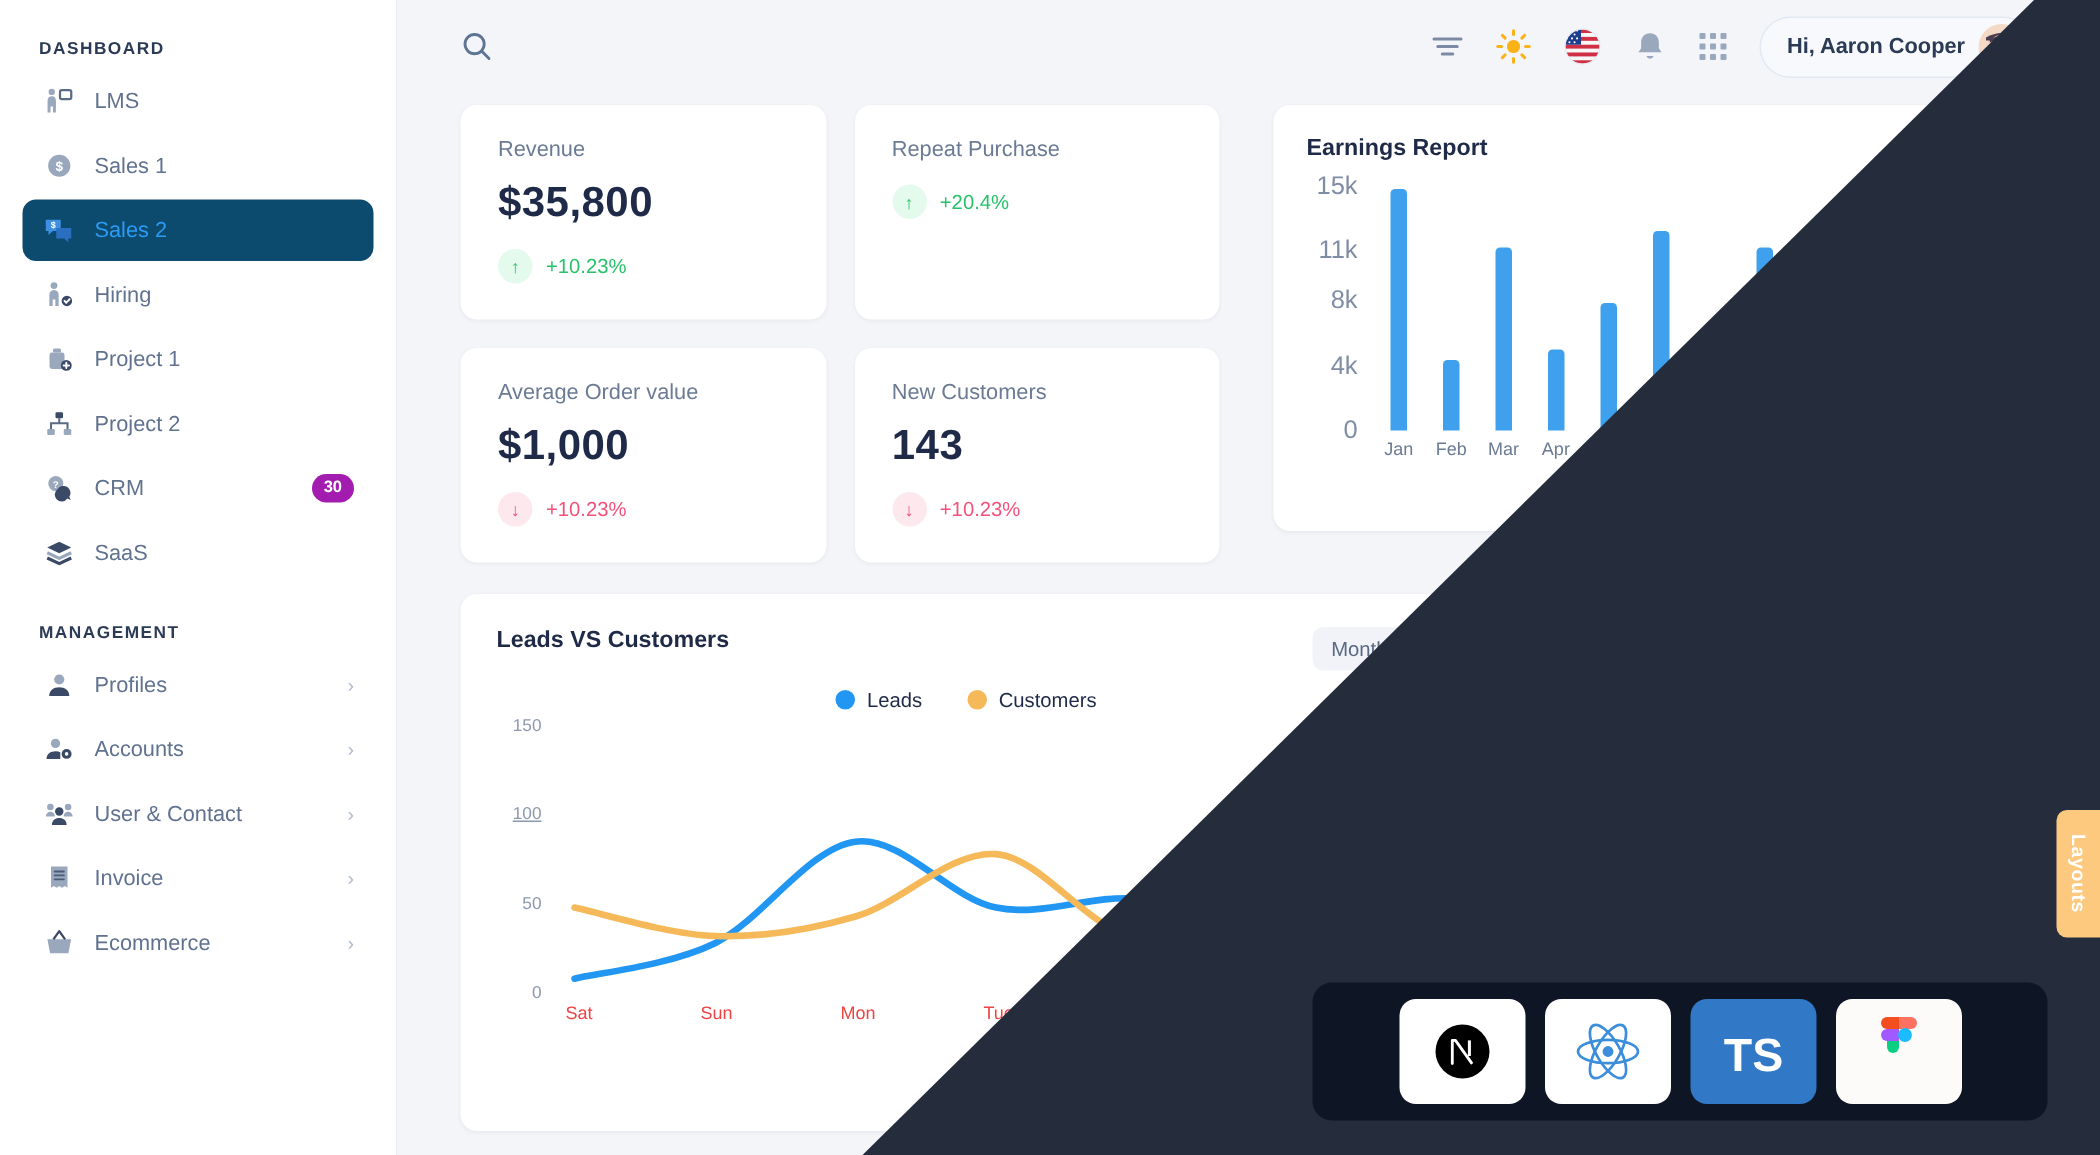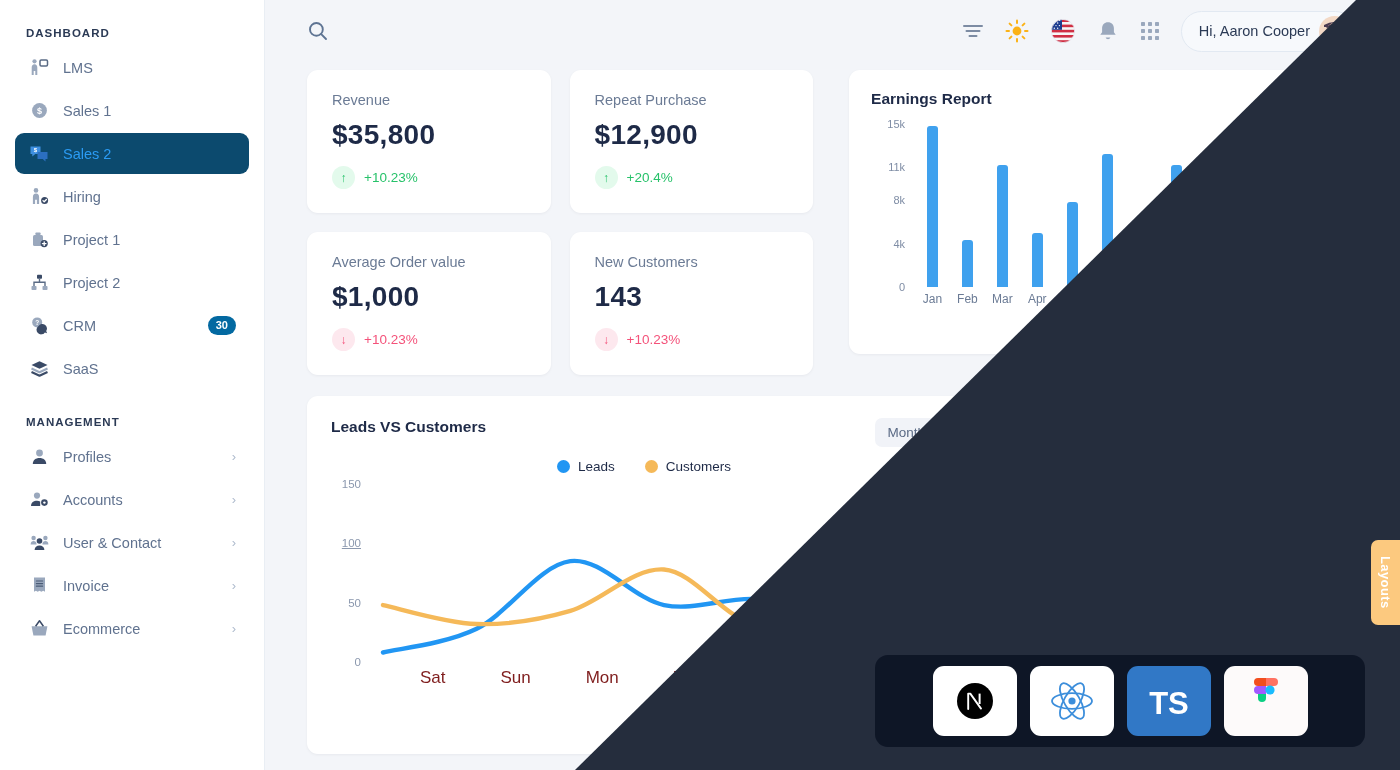--- a/index.html
+++ b/index.html
@@ -42,33 +42,33 @@
   .nav-item {
     display: flex; align-items: center; gap: 13px;
     height: 41px; margin: 2px 15px; padding: 0 13px;
     border-radius: 9px; cursor: pointer;
     color: #60728F; font-size: 14.5px;
   }
   .nav-item .ico { width: 22px; height: 22px; display:flex; align-items:center; justify-content:center; flex:0 0 22px;}
   .nav-item .lbl { flex: 1; }
   .nav-item.active { background: #0c4a6e; color: #2B9BF4; font-weight: 500; }
   .badge-pill {
-    background: #0369a1; color: #fff; font-size: 11px; font-weight: 700;
+    background: #a21caf; color: #fff; font-size: 11px; font-weight: 700;
     border-radius: 10px; padding: 2px 8px; line-height: 1.35;
   }
   .chev { color: #AEBBCD; font-size: 13px; }
 
   
   .main { position: absolute; left: 265px; top: 0; width: 1135px; height: 770px; }
 
   .topbar {
     height: 62px; display: flex; align-items: center;
     padding: 0 44px 0 42px; justify-content: space-between;
   }
-  .topbar-right { display: flex; align-items: center; gap: 21px; }
+  .topbar-right { display: flex; align-items: center; gap: 21px; font-weight: bold; }
   .tb-icon { cursor: pointer; display:flex; align-items:center; justify-content:center; }
   .user-chip {
     display: flex; align-items: center; gap: 9px;
     border: 1px solid #E2E9F2; border-radius: 22px;
     padding: 4px 5px 4px 17px; background: #F7F9FC; cursor: pointer;
   }
   .user-chip .uname { font-size: 14.5px; color: #2B3A55; }
   .avatar { width: 31px; height: 31px; border-radius: 50%; position: relative; overflow: visible; }
 
   .content { padding: 8px 44px 0 42px; }
@@ -91,41 +91,41 @@
   .dn-txt { color: #F4527A; }
 
   .earnings { width: 516px; height: 284px; padding: 20px 22px 12px 22px; position: relative; }
   .card-head { display: flex; align-items: flex-start; justify-content: space-between; }
   .card-title { font-size: 15.5px; font-weight: 700; color: #1E2A47; }
   .dd-plain { display: flex; align-items: center; gap: 11px; font-size: 14px; color: #3A4A66; cursor: pointer; }
   .dd-caret { font-size: 9px; color: #1E2A47; }
 
   .bar-wrap { position: relative; margin-top: 16px; height: 195px; }
   .y-axis { position: absolute; left: 0; top: 0; width: 34px; height: 163px; }
-  .y-tick { position: absolute; right: 0; font-size: 11px; color: #7F8DA5; transform: translateY(-50%); }
+  .y-tick { position: absolute; right: 0; font-size: 17px; color: #7F8DA5; transform: translateY(-50%); }
   .bars { position: absolute; left: 44px; right: 0; top: 0; height: 163px; display: flex; align-items: flex-end; justify-content: space-between; }
   .bar-col { width: 46px; display: flex; flex-direction: column; align-items: center; }
   .bar { width: 11px; background: #3FA1EE; border-radius: 3px 3px 0 0; }
   .x-axis { position: absolute; left: 44px; right: 0; top: 168px; display: flex; justify-content: space-between; }
   .x-tick { width: 46px; text-align: center; font-size: 12px; color: #6B7B95; }
 
   
   .row2 { display: flex; gap: 19px; margin-top: 21px; align-items: flex-start; }
   .leads { width: 674px; height: 358px; padding: 22px 24px 14px 24px; position: relative; }
   .dd-chip {
     background: #F1F3F8; border-radius: 7px; padding: 7px 12px;
     display: flex; align-items: center; gap: 9px; font-size: 13.5px; color: #5A6A85; cursor: pointer;
   }
   .legend { display: flex; justify-content: center; gap: 30px; margin-top: 12px; }
   .legend-item { display: flex; align-items: center; gap: 8px; font-size: 13.5px; color: #1E2A47; }
   .dot { width: 13px; height: 13px; border-radius: 50%; }
   .line-wrap { position: relative; margin-top: 10px; height: 220px; }
   .line-y { position: absolute; left: 0; top: 0; width: 34px; height: 178px; }
   .line-x { position: absolute; left: 46px; right: 6px; top: 184px; display: flex; justify-content: space-between; }
-  .lx { font-size: 17px; color: #7f1d1d; margin-left: 43px; }
+  .lx { font-size: 12px; color: #ef4444; }
 
   .project { width: 343px; height: 358px; background: #252D3D; border-radius: 11px; padding: 22px 0 0 0; position: relative; }
   .project-title { text-align: center; font-size: 15.5px; font-weight: 700; color: #fff; }
   .donut-wrap { position: relative; width: 265px; height: 265px; margin: 14px auto 0 auto; }
   .donut-center { position: absolute; left: 50%; top: 50%; transform: translate(-50%,-50%); text-align: center; }
   .donut-lbl { font-size: 15px; color: #8B95A7; }
   .donut-val { font-size: 31px; font-weight: 700; color: #fff; margin-top: 2px; letter-spacing: .5px; }
 
   
   .overlay {
@@ -437,21 +437,20 @@
             <div class="kpi-title">Revenue</div>
             <div class="kpi-value">$35,800</div>
             <div class="kpi-delta">
               <span class="delta-ico delta-up">↑</span>
               <span class="delta-txt up-txt">+10.23%</span>
             </div>
           </div>
 
           <div class="card kpi">
             <div class="kpi-title">Repeat Purchase</div>
-            <div class="kpi-value">$12,900</div>
             <div class="kpi-delta">
               <span class="delta-ico delta-up">↑</span>
               <span class="delta-txt up-txt">+20.4%</span>
             </div>
           </div>
 
           <div class="card kpi">
             <div class="kpi-title">Average Order value</div>
             <div class="kpi-value">$1,000</div>
             <div class="kpi-delta">

